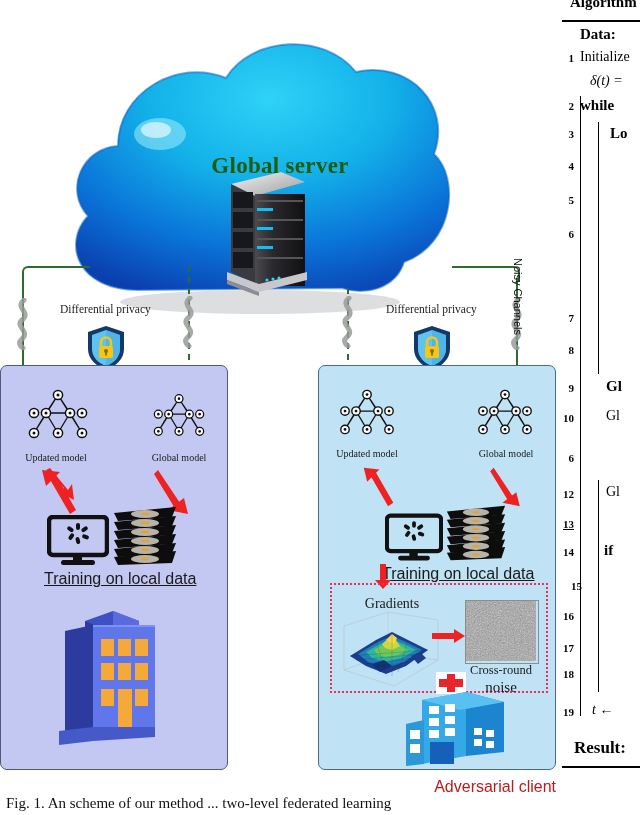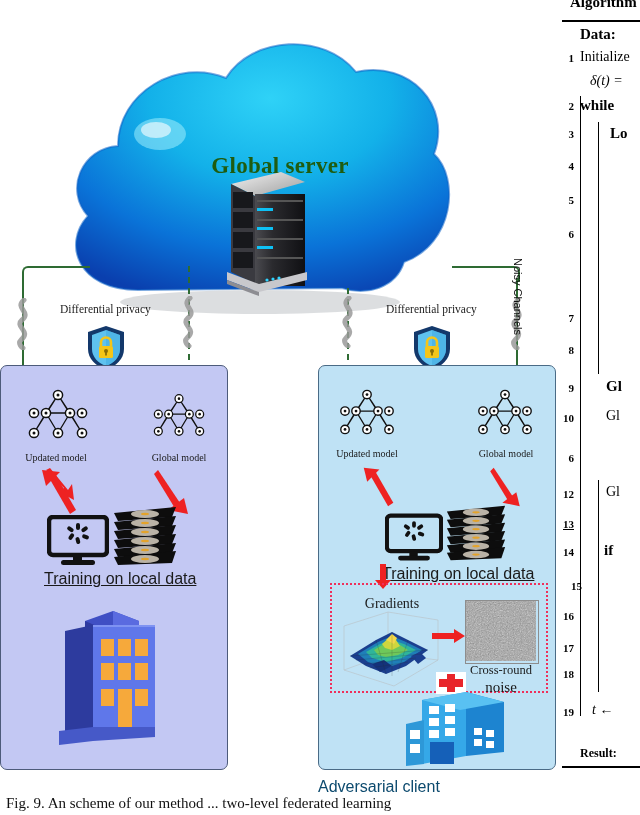--- a/index.html
+++ b/index.html
@@ -34,21 +34,21 @@
   
   .client-box{position:absolute;border:1px solid #4d5b7a;box-sizing:border-box;}
   #benign-box{left:0px;top:365px;width:228px;height:405px;background:#c3c8f3;
       border-radius:7px;}
   #adversarial-box{left:318px;top:365px;width:238px;height:405px;background:#bfe2f5;
       border-radius:7px;border-color:#4a6b86;}
 
   .client-caption{position:absolute;font-family:"Liberation Sans",sans-serif;
       font-size:16px;white-space:nowrap;}
   #benign-caption{left:0px;top:778px;width:228px;text-align:center;color:#0aa01e;}
-  #adversarial-caption{left:318px;top:778px;width:238px;text-align:left;color:#0c4a6e;}
+  #adversarial-caption{left:318px;top:778px;width:238px;text-align:right;color:#b91c1c;}
 
   
   .nn{position:absolute;}
   .lbl{position:absolute;font-family:"Liberation Serif",serif;font-size:10px;
       color:#1a1a1a;white-space:nowrap;text-align:center;}
   .lbl.sans{font-family:"Liberation Sans",sans-serif;font-size:16px;text-decoration:underline;}
 
   .arrow-red{position:absolute;}
 
   
@@ -69,21 +69,21 @@
   
   #algo-col{position:absolute;left:556px;top:0px;width:84px;height:780px;
       overflow:hidden;background:#fff;}
   #algo-inner{position:absolute;left:0;top:0;width:300px;
       font-family:"Liberation Serif",serif;color:#000;}
   .algo-rule{position:absolute;left:6px;width:294px;height:0;border-top:2px solid #000;}
   .algo-title{position:absolute;left:14px;top:-6px;font-size:15px;font-weight:bold;white-space:nowrap;}
   .algo-row{position:absolute;font-size:14px;white-space:nowrap;}
   .algo-num{position:absolute;width:18px;text-align:right;font-size:11px;font-weight:bold;}
   .algo-bar{position:absolute;width:0;border-left:1.4px solid #000;}
-  .algo-foot{position:absolute;left:24px;font-size:12px;font-weight:bold;white-space:nowrap;margin-top:8px;}
+  .algo-foot{position:absolute;left:18px;font-size:17px;font-weight:bold;white-space:nowrap;}
   .bold{font-weight:bold;}
   .ital{font-style:italic;}
 
   
   #fig-caption{position:absolute;left:6px;top:795px;width:600px;
       font-family:"Liberation Serif",serif;font-size:15px;color:#111;
       white-space:nowrap;overflow:hidden;height:20px;}
 </style>
 </head>
 <body>
@@ -633,15 +633,15 @@
       <div class="algo-num" style="left:0px;top:668px;">18</div>
 
       <div class="algo-num" style="left:0px;top:706px;">19</div>
       <div class="algo-row ital" style="left:36px;top:702px;">t ←</div>
 
       <div class="algo-foot" style="top:738px;">Result:</div>
       <div class="algo-rule" style="top:766px;"></div>
     </div>
   </div>
 
-  <div id="fig-caption">Fig. 9.  An scheme of our method ... two-level federated learning</div>
+  <div id="fig-caption">Fig. 1.  An scheme of our method ... two-level federated learning</div>
 
 </div>
 
 </body></html>

